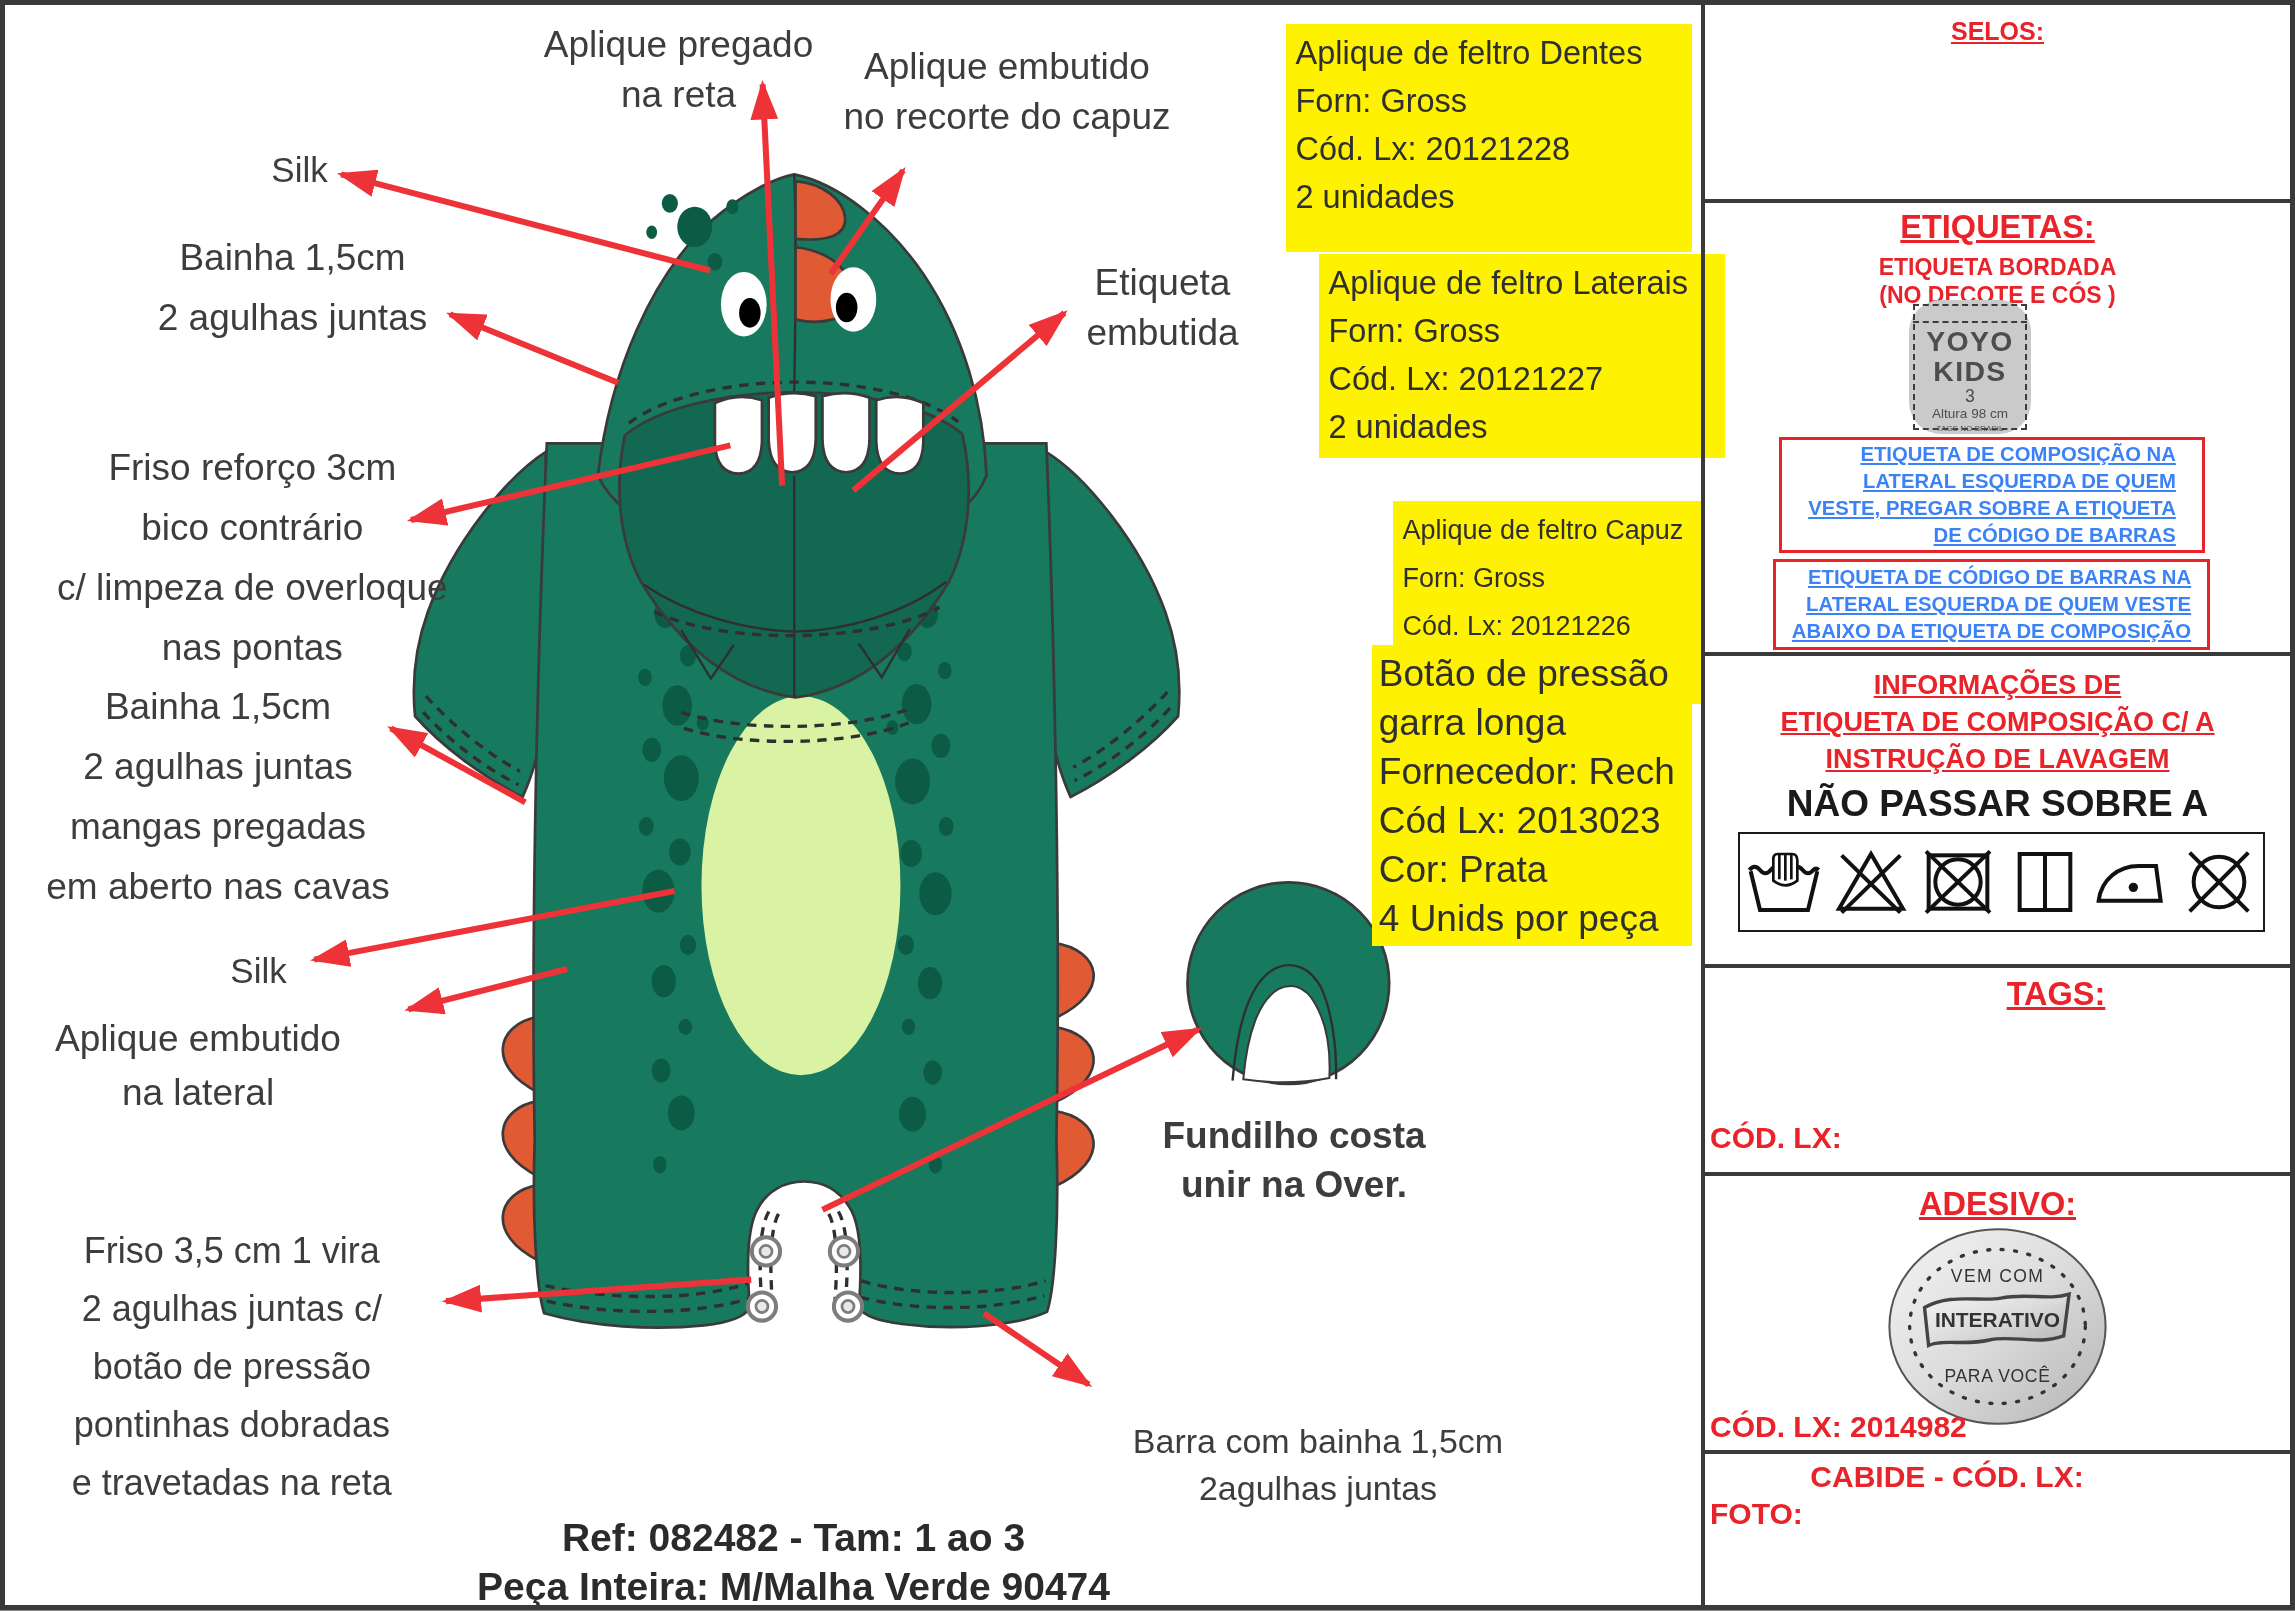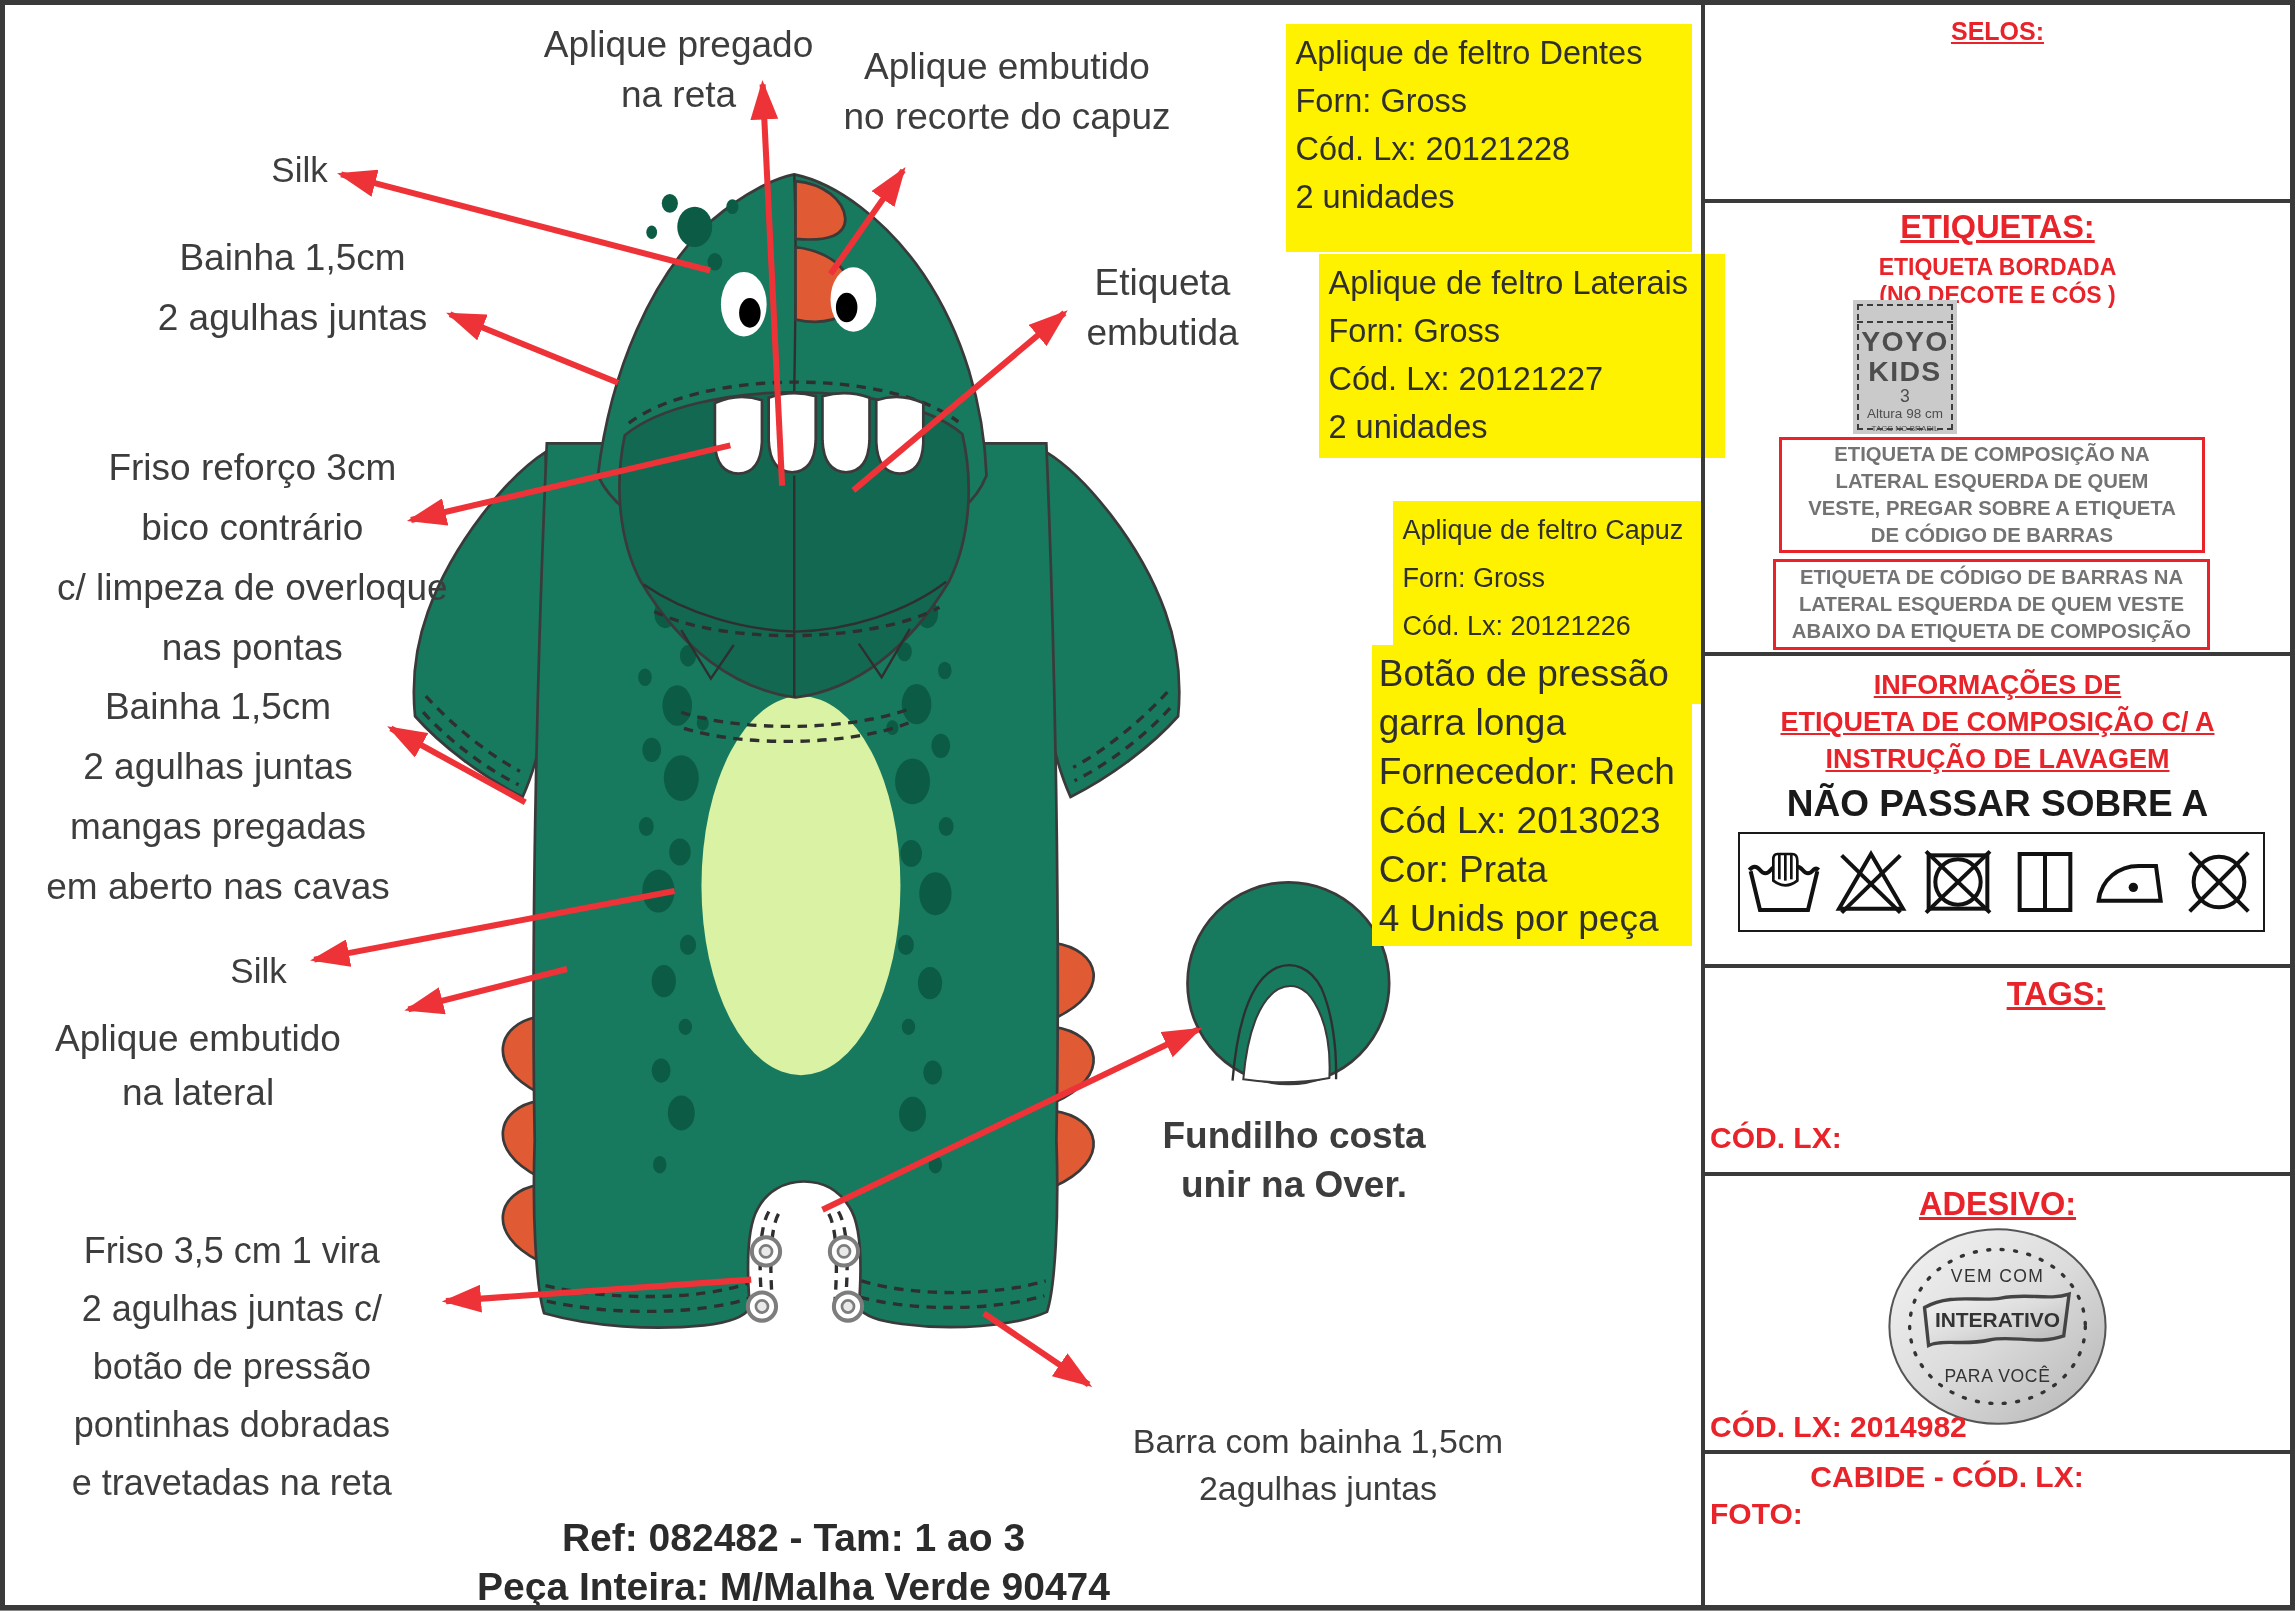--- a/index.html
+++ b/index.html
@@ -8,21 +8,21 @@
     border:5.4px solid #3a3a3a;overflow:hidden;
     font-family:"Liberation Sans", sans-serif;color:#3d3d3d;
   }
   .abs{position:absolute;}
   .lbl{position:absolute;text-align:center;white-space:pre-line;color:#3d3d3d;}
   .ylw{position:absolute;background:#FFF200;white-space:pre-line;color:#2f2f2f;text-align:left;padding:5.4px 9.5px;box-sizing:border-box;}
   .divider-h{position:absolute;background:#3a3a3a;height:4.1px;}
   .divider-v{position:absolute;background:#3a3a3a;width:4.1px;}
   .red{color:#E8232A;}
   .sb-title{position:absolute;text-align:center;font-weight:bold;color:#E8232A;text-decoration:underline;white-space:pre-line;}
-  .rednote{position:absolute;border:3.4px solid #E8232A;color:#737373;font-weight:bold;text-align:center;white-space:pre-line;box-sizing:border-box;display:flex;align-items:center;justify-content:center;}
+  .rednote{position:absolute;border:3.4px solid #E8232A;color:#3b82f6;font-weight:bold;text-align:right;white-space:pre-line;box-sizing:border-box;display:flex;align-items:center;justify-content:center;text-decoration:underline;}
   svg{display:block;}
   .art{position:absolute;left:0;top:0;pointer-events:none;}
   .dash{fill:none;stroke:#2f2f2f;stroke-width:5;stroke-dasharray:14 11;}
   .thin{fill:none;stroke:#2f2f2f;stroke-width:3.5;}
   .outline{stroke:#3a3a3a;stroke-width:4;}
   .arrow{stroke:#EE3338;stroke-width:9;}
   .careicons{position:absolute;border:2.7px solid #1a1a1a;display:flex;align-items:center;justify-content:space-around;background:#fff;}
   .graylabel{position:absolute;background:#cacaca;box-sizing:border-box;padding:4.1px;}
   .graylabel .inner{border:2px dashed #3c3c3c;height:100%;box-sizing:border-box;text-align:center;color:#4d4d4d;}
   .fold{border-bottom:2px dashed #3c3c3c;height:15px;margin:0 -2px;}
@@ -256,21 +256,21 @@
   <div class="divider-h" style="left:1700px;top:647px;width:585px;"></div>
   <div class="divider-h" style="left:1700px;top:959px;width:585px;"></div>
   <div class="divider-h" style="left:1700px;top:1167px;width:585px;"></div>
   <div class="divider-h" style="left:1700px;top:1445px;width:585px;"></div>
 
   <div class="sb-title" style="left:1700px;top:12.2px;width:585px;font-size:25px;">SELOS:</div>
 
   <div class="sb-title" style="left:1700px;top:204px;width:585px;font-size:32.5px;">ETIQUETAS:</div>
   <div class="lbl red" style="left:1700px;top:248px;width:585px;font-size:23px;line-height:28.4px;font-weight:bold;">ETIQUETA BORDADA
 (NO DECOTE E CÓS )</div>
-  <div class="graylabel" style="left:1848px;top:295px;width:104px;height:134px;">
+  <div class="graylabel" style="left:1904px;top:295px;width:122px;height:134px;border-radius:32px;">
     <div class="inner">
       <div class="fold"></div>
       <div style="font-size:28.4px;font-weight:bold;line-height:30px;margin-top:2.7px;letter-spacing:1.4px;">YOYO</div>
       <div style="font-size:28.4px;font-weight:bold;line-height:30px;letter-spacing:1.4px;">KIDS</div>
       <div style="font-size:17.6px;line-height:20.3px;">3</div>
       <div style="font-size:13.5px;line-height:16.2px;">Altura 98 cm</div>
       <div style="font-size:8.1px;line-height:10.8px;margin-top:1.4px;">TAGS NO BRASIL</div>
     </div>
   </div>
   <div class="rednote" style="left:1774px;top:432px;width:426px;height:116px;font-size:20.3px;line-height:27px;">ETIQUETA DE COMPOSIÇÃO NA

